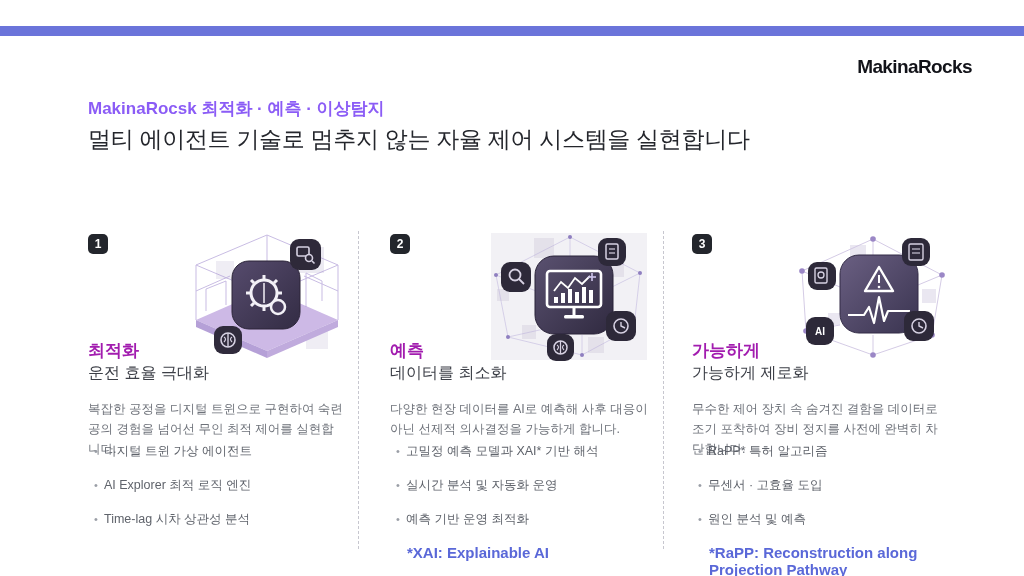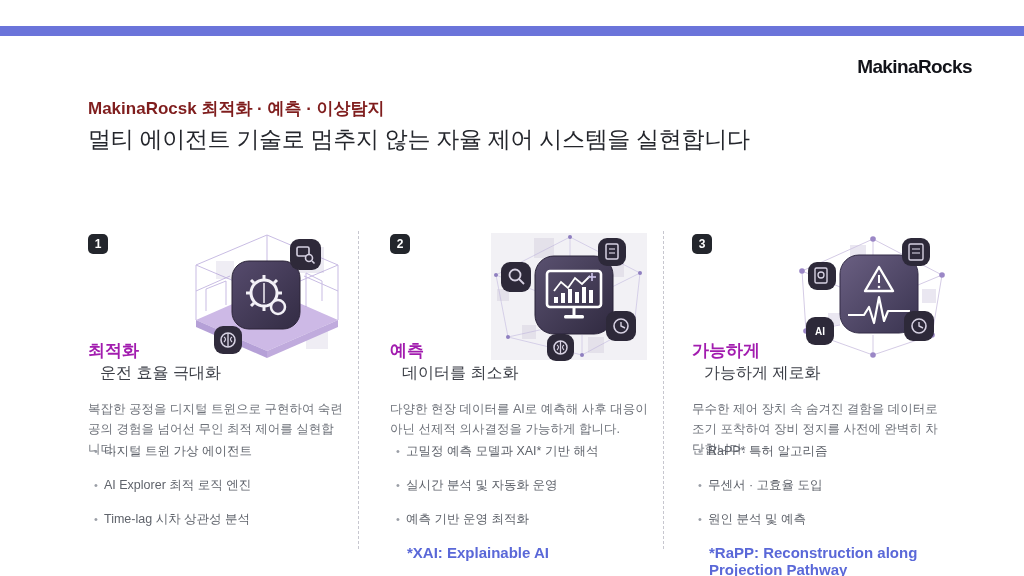--- a/index.html
+++ b/index.html
@@ -6,41 +6,41 @@
   body{width:1024px;height:576px;overflow:hidden;
        font-family:"Liberation Sans","DejaVu Sans",sans-serif;
        -webkit-font-smoothing:antialiased;}
   .slide{position:relative;width:1024px;height:576px;background:#ffffff;margin-top:26px;}
 
   .topbar{position:absolute;left:0;top:0;width:1024px;height:10px;background:#6b74da;}
 
   .logo{position:absolute;top:30px;right:52px;font-size:19px;font-weight:700;
         letter-spacing:-0.6px;color:#121319;}
 
-  .eyebrow{position:absolute;left:88px;top:71px;font-size:17px;font-weight:700;color:#7f1d1d;}
+  .eyebrow{position:absolute;left:88px;top:71px;font-size:17px;font-weight:700;color:#8b5cf6;}
   .page-title{position:absolute;left:88px;top:98px;margin:0;font-size:23px;font-weight:400;
         color:#24262c;letter-spacing:-0.3px;}
 
   .divider{position:absolute;top:205px;height:318px;width:0;border-left:1px dashed #c7c7cf;}
   .divider.d1{left:358px;}
   .divider.d2{left:663px;}
 
   .col{position:absolute;top:205px;width:272px;height:345px;}
   .col.c1{left:88px;}
   .col.c2{left:390px;}
   .col.c3{left:692px;}
 
   .badge{position:absolute;left:0;top:3px;width:20px;height:20px;border-radius:5px;
          background:#23262c;color:#ffffff;font-size:12px;font-weight:700;
          display:flex;align-items:center;justify-content:center;}
 
   .illus{position:absolute;left:98px;top:0;width:162px;height:132px;}
 
   .col h2{position:absolute;left:0;top:108px;margin:0;font-size:17px;font-weight:700;color:#a21caf;}
-  .col .sub{position:absolute;left:12px;top:132px;font-size:16px;font-weight:400;color:#3c3f47;}
+  .col .sub{position:absolute;left:0;top:132px;font-size:16px;font-weight:400;color:#3c3f47;}
   .col .desc{position:absolute;left:0;top:168px;margin:0;width:258px;font-size:12.5px;
              line-height:1.6;color:#6e727a;}
   .col ul{position:absolute;left:0;top:212px;margin:0;padding:0;list-style:none;}
   .col li{display:flex;align-items:baseline;margin-bottom:17px;font-size:12.5px;color:#5f636b;}
   .col li .dot{width:16px;text-align:center;color:#9a9ea6;font-size:11px;flex:0 0 16px;}
   .footnote{position:absolute;left:17px;top:313px;font-size:15px;color:#5a68d8;font-weight:bold;}
 </style>
 </head>
 <body>
 

